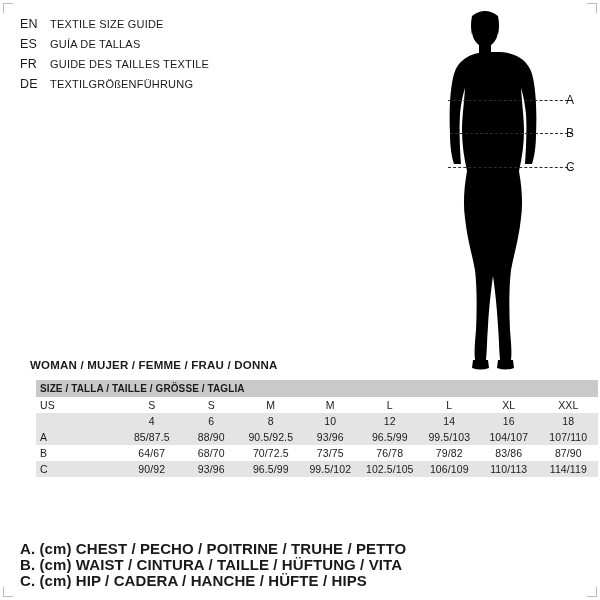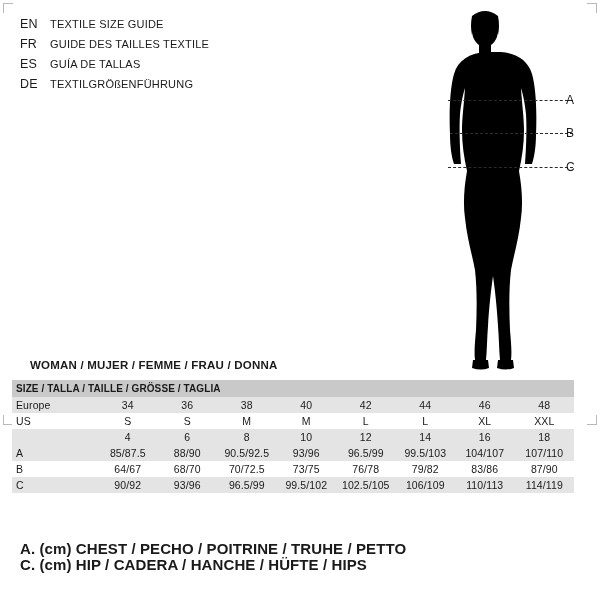--- a/index.html
+++ b/index.html
@@ -10,21 +10,21 @@
     width: 600px;
     height: 600px;
     background: #ffffff;
     font-family: "Liberation Sans", sans-serif;
     color: #1a1a1a;
     overflow: hidden;
   }
   .page {
     position: relative;
     width: 600px;
-    height: 428px;
+    height: 600px;
     box-sizing: border-box;
   }
 
   
   .lang-block {
     position: absolute;
     top: 14px;
     left: 20px;
     width: 330px;
   }
@@ -80,21 +80,21 @@
     font-size: 11.5px;
     font-weight: bold;
     letter-spacing: 0.2px;
     color: #1a1a1a;
   }
 
   
   .table-wrap {
     position: absolute;
     top: 380px;
-    left: 12px;
+    left: 36px;
     width: 562px;
   }
   table.size-table {
     border-collapse: collapse;
     width: 562px;
     table-layout: fixed;
   }
   table.size-table td {
     font-size: 10.5px;
     color: #1a1a1a;
@@ -162,26 +162,26 @@
   <div class="corner tr"></div>
   <div class="corner bl"></div>
   <div class="corner br"></div>
 
   <div class="lang-block">
     <div class="lang-row">
       <span class="lang-code">EN</span>
       <span class="lang-text">TEXTILE SIZE GUIDE</span>
     </div>
     <div class="lang-row">
+      <span class="lang-code">ES</span>
+      <span class="lang-text">GUÍA DE TALLAS</span>
+    </div>
+    <div class="lang-row">
       <span class="lang-code">FR</span>
       <span class="lang-text">GUIDE DES TAILLES TEXTILE</span>
-    </div>
-    <div class="lang-row">
-      <span class="lang-code">ES</span>
-      <span class="lang-text">GUÍA DE TALLAS</span>
     </div>
     <div class="lang-row">
       <span class="lang-code">DE</span>
       <span class="lang-text">TEXTILGRÖßENFÜHRUNG</span>
     </div>
   </div>
 
   <div class="figure-wrap">
     <svg class="figure-svg" width="175" height="365" viewBox="0 0 175 365">
       <g fill="#000000">
@@ -253,31 +253,20 @@
         <col class="cX">
           <col class="cX">
           <col class="cX">
           <col class="cX">
       </colgroup>
       <tbody>
         <tr class="head-row">
           <td class="label" colspan="9">SIZE / TALLA / TAILLE / GRÖSSE / TAGLIA</td>
         </tr>
 
-        <tr class="shaded">
-          <td class="label">Europe</td>
-          <td>34</td>
-          <td>36</td>
-          <td>38</td>
-          <td>40</td>
-          <td>42</td>
-          <td>44</td>
-          <td>46</td>
-          <td>48</td>
-        </tr>
 
         <tr class="plain">
           <td class="label">US</td>
           <td>S</td>
           <td>S</td>
           <td>M</td>
           <td>M</td>
           <td>L</td>
           <td>L</td>
           <td>XL</td>
@@ -331,16 +320,17 @@
           <td>106/109</td>
           <td>110/113</td>
           <td>114/119</td>
         </tr>
       </tbody>
     </table>
   </div>
 
   <div class="notes">
     <div class="note">A. (cm) CHEST / PECHO / POITRINE / TRUHE / PETTO</div>
+    <div class="note">B. (cm) WAIST / CINTURA / TAILLE / HÜFTUNG / VITA</div>
     <div class="note">C. (cm) HIP / CADERA / HANCHE / HÜFTE / HIPS</div>
   </div>
 
 </div>
 
 </body></html>

